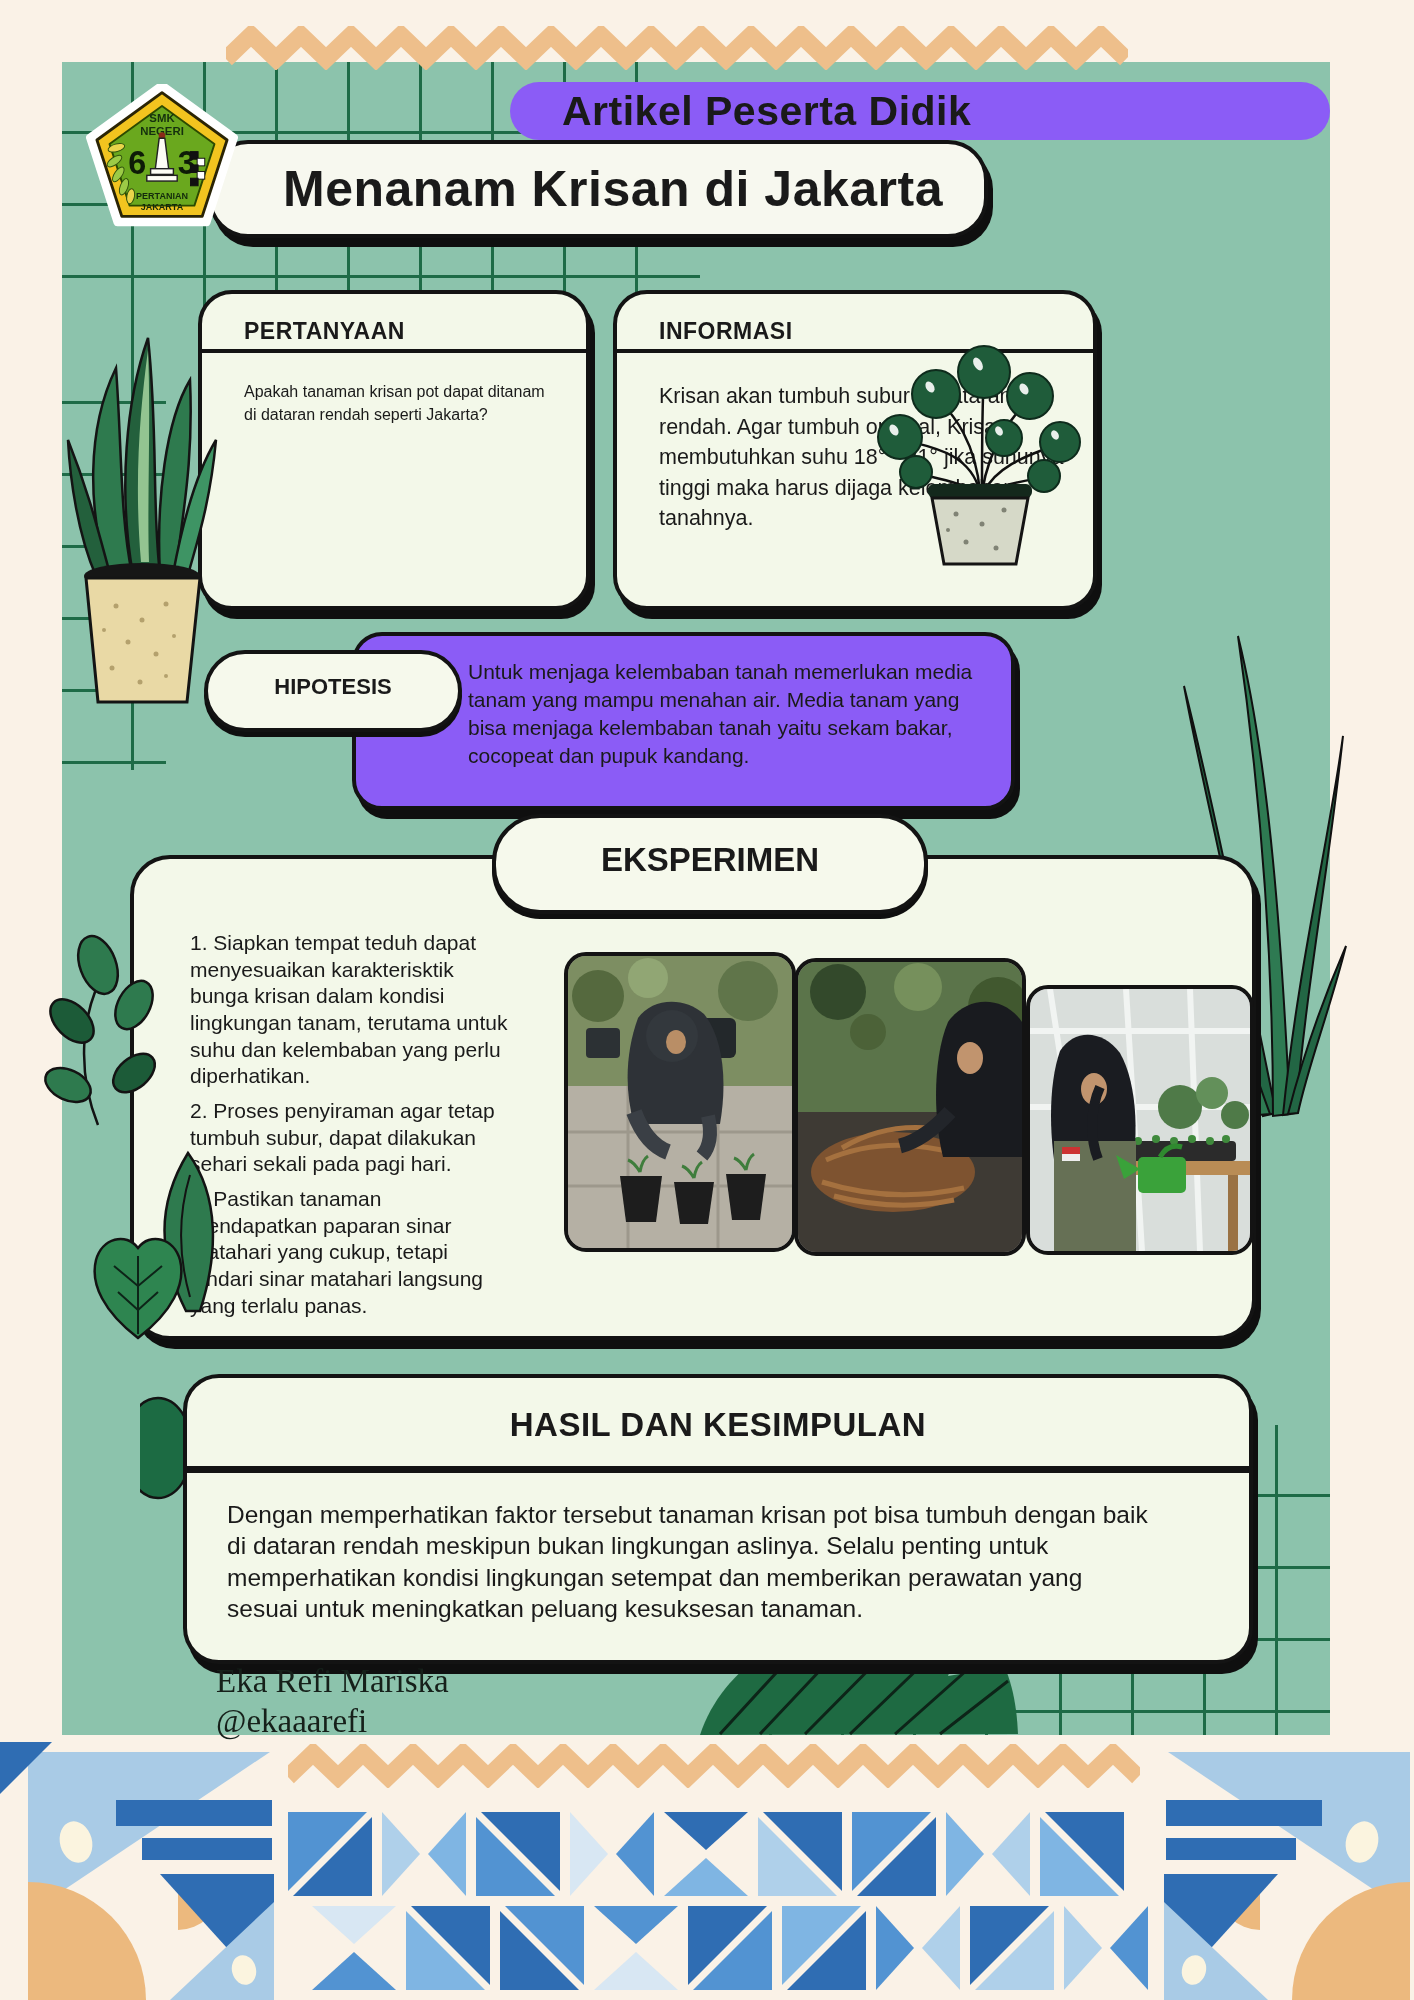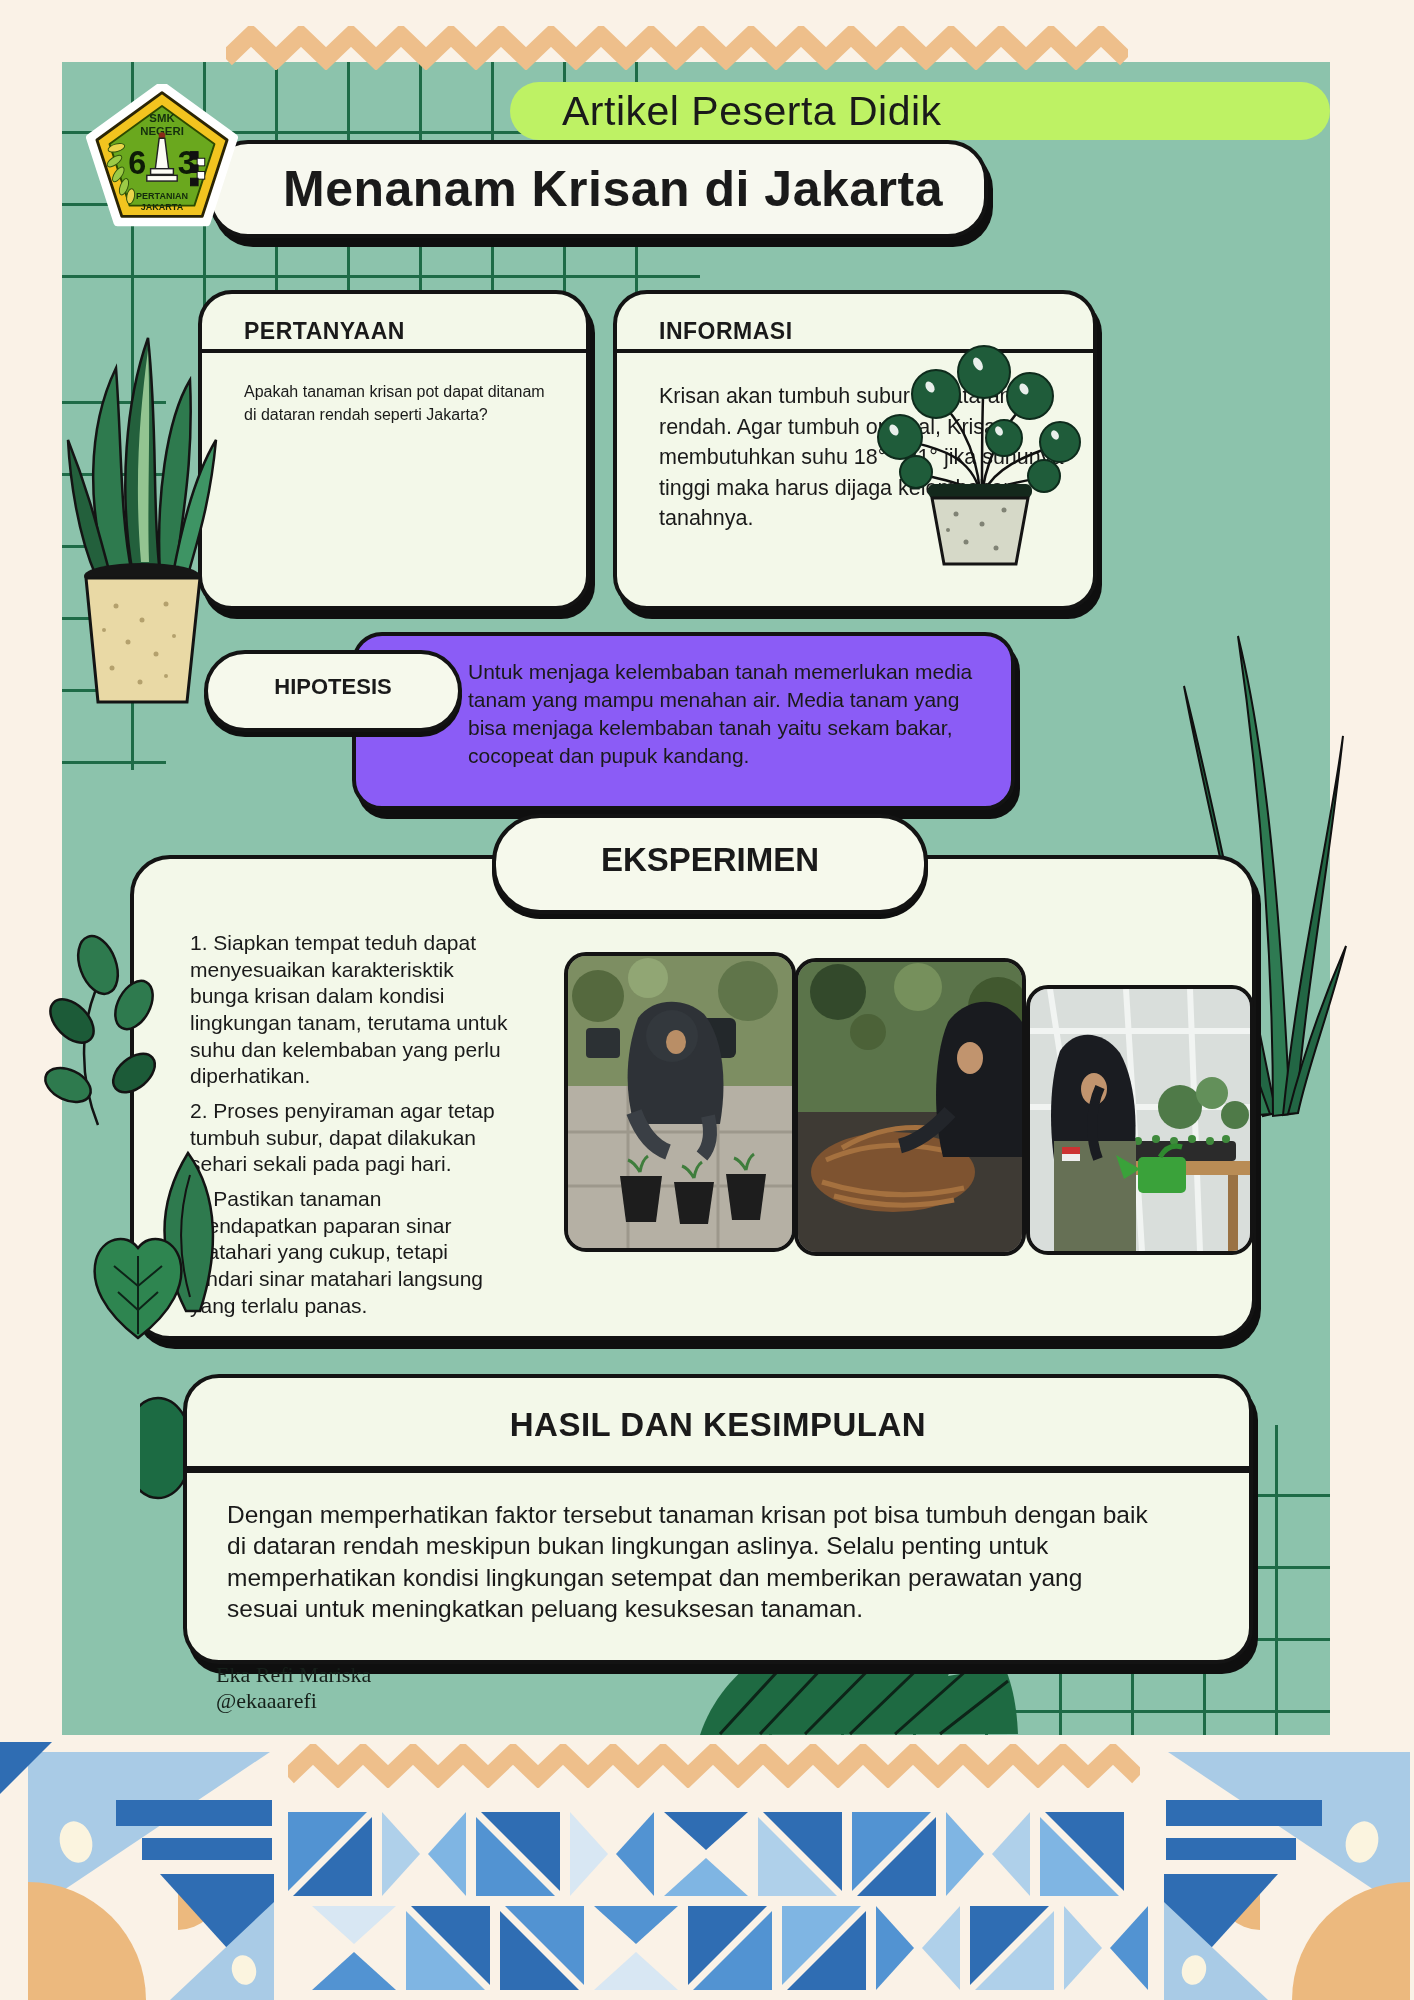--- a/index.html
+++ b/index.html
@@ -12,34 +12,34 @@
       repeating-linear-gradient(to bottom, transparent 0 69px, #1E6B47 69px 72px);}
   .grid-v{background-image:
       repeating-linear-gradient(to right, transparent 0 69px, #1E6B47 69px 72px);}
   .card{background:#F3F8E9;border:4px solid #131313;border-radius:34px;
         box-shadow:5px 9px 0 #0f0f0f;overflow:hidden;}
   .card-head{padding:24px 42px 4px;font-size:23px;font-weight:800;letter-spacing:.5px;
         border-bottom:4px solid #131313;}
   .card-body{padding:28px 36px 0 42px;font-size:21.5px;line-height:1.42;}
   .pill{background:#F6F9EC;border:4px solid #131313;border-radius:48px;
         font-weight:800;text-align:center;box-shadow:0 5px 0 #0f0f0f;}
-  .badge{background:#bef264;border-radius:29px;font-size:41px;font-weight:400;
+  .badge{background:#8b5cf6;border-radius:29px;font-size:41px;font-weight:700;
         line-height:58px;padding-left:52px;letter-spacing:.5px;}
   .titlebox{background:#F7F8EF;border:4px solid #131313;border-radius:40px;
         box-shadow:5px 9px 0 #0f0f0f;text-align:center;font-size:50px;font-weight:800;
         line-height:90px;letter-spacing:.5px;}
   .hypo{background:#8b5cf6;border:4px solid #131313;border-radius:30px;
         box-shadow:5px 9px 0 #0f0f0f;}
   .hypo-body{padding:22px 26px 0 112px;font-size:21px;line-height:1.34;}
   .steps{font-size:21px;line-height:1.27;}
   .steps p{margin:8px;}
   .photo{border:4px solid #131313;border-radius:22px;overflow:hidden;background:#888;}
   .photo svg{display:block;}
   .hasil-body{padding:26px 92px 0 40px;font-size:24.5px;line-height:1.28;}
-  .footer-line{font-family:"Liberation Serif","DejaVu Serif",serif;font-size:22px;
+  .footer-line{font-family:"Liberation Serif","DejaVu Serif",serif;font-size:33px;
         line-height:1.2;color:#16201a;}
 </style>
 </head>
 <body>
 
 <div class="page">
 
   <div class="abs panel" style="left:62px;top:62px;width:1268px;height:1673px"></div>
 
   <div class="abs grid" style="left:62px;top:62px;width:638px;height:270px"></div>

